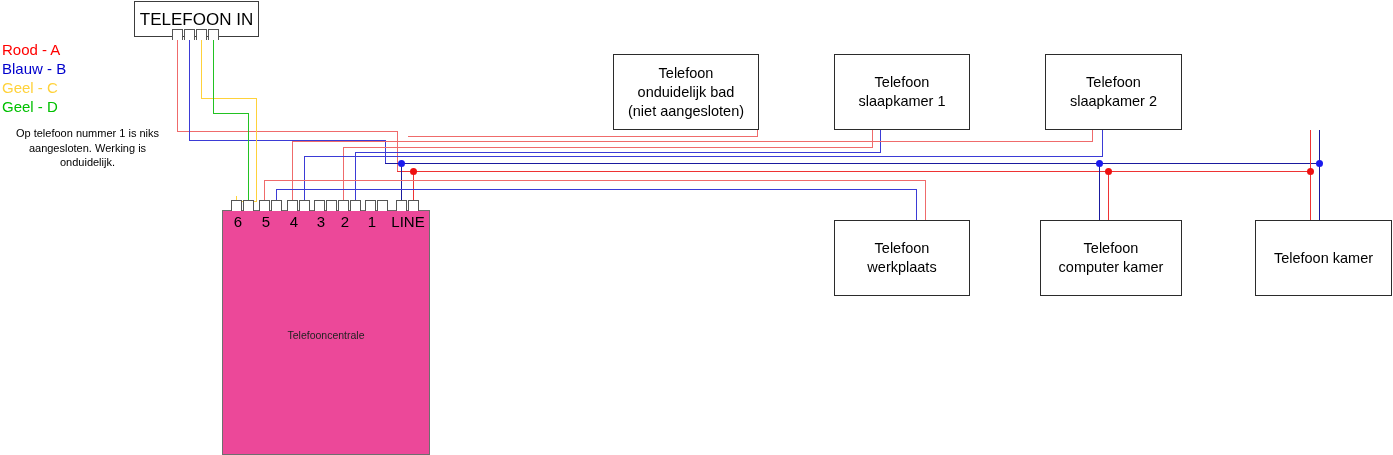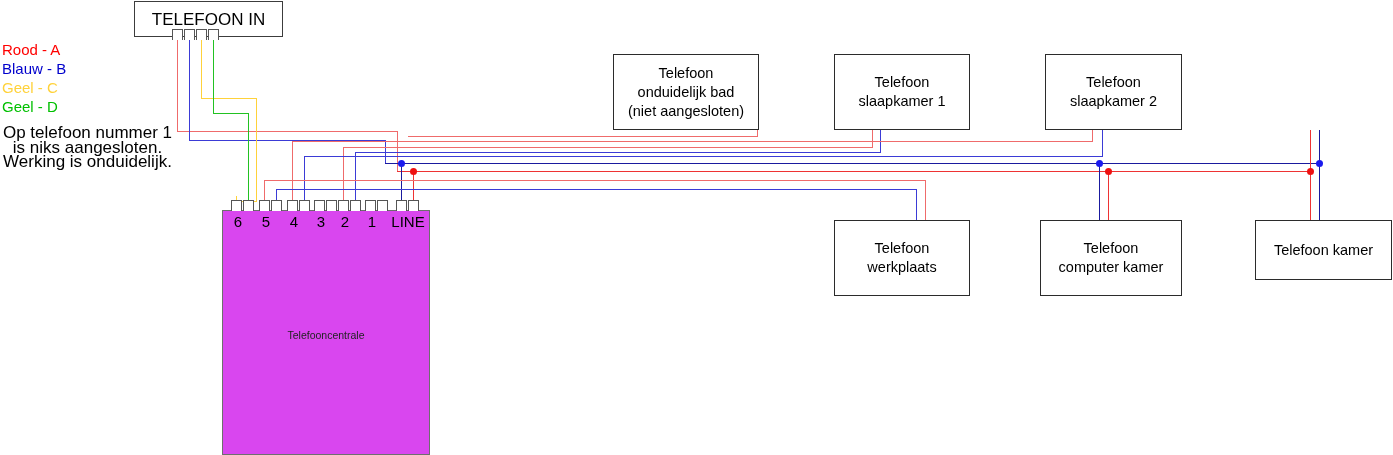--- a/index.html
+++ b/index.html
@@ -8,33 +8,33 @@
 
   
   .legend{position:absolute;left:2px;top:40px;width:130px;}
   .legend-row{font-size:15px;line-height:19px;white-space:nowrap;}
   .lg-a{color:#ff0000;}
   .lg-b{color:#0000cc;}
   .lg-c{color:#ffd23a;}
   .lg-d{color:#00c000;}
 
   .note{position:absolute;left:0px;width:175px;text-align:center;
-        font-size:17px;line-height:14.5px;color:#000;}
+        font-size:11px;line-height:14.5px;color:#000;}
   .note-1{top:126px;}
   .note-2{top:182px;}
 
   
   .box{position:absolute;box-sizing:border-box;border:1.6px solid #3c3c3c;
        background:#ffffff;display:flex;align-items:center;justify-content:center;
        text-align:center;font-size:14.5px;line-height:19px;color:#000;z-index:6;}
   .box.thin{border:1.4px solid #2b2b2b;}
   .box-in{font-size:17px;}
 
   .exchange{position:absolute;left:222px;top:210px;width:208px;height:245px;
-            box-sizing:border-box;border:1.7px solid #6e6e6e;background:#d946ef;z-index:6;}
+            box-sizing:border-box;border:1.7px solid #6e6e6e;background:#ec4899;z-index:6;}
   .exchange-label{position:absolute;left:0;top:118px;width:100%;text-align:center;
                   font-size:10.5px;color:#222;}
 
   
   .pad{position:absolute;box-sizing:border-box;border:1.4px solid #555;
        border-bottom:none;background:#fff;width:11px;height:11px;z-index:7;}
   .padlbl{position:absolute;font-size:15px;color:#000;text-align:center;z-index:8;}
 
   
   .w{position:absolute;z-index:4;}
@@ -44,21 +44,21 @@
   .redd{border-color:#ee3333;}
   .blue{border-color:#3b3bd6;}
   .blued{border-color:#1a1a9e;}
   .yel{border-color:#ffd23a;}
   .grn{border-color:#22c222;}
 
   .dot{position:absolute;width:7px;height:7px;border-radius:50%;z-index:9;}
   .dot-blue{background:#1a1aee;}
   .dot-red{background:#ee1111;}
 
-  .in-head{position:absolute;left:134px;top:1px;width:149px;height:36px;}
+  .in-head{position:absolute;left:134px;top:1px;width:125px;height:36px;}
   .in-sub{position:absolute;left:134px;top:26px;width:125px;text-align:center;
           font-size:11.5px;letter-spacing:2.5px;color:#000;}
 </style>
 </head>
 <body>
 
 <div id="canvas">
 
   <div class="legend">
     <div class="legend-row lg-a">Rood - A</div>
@@ -109,21 +109,21 @@
     </div>
   </div>
 
   <div class="box thin" style="left:1040px;top:220px;width:142px;height:76px;">
     <div>
       <div>Telefoon</div>
       <div>computer kamer</div>
     </div>
   </div>
 
-  <div class="box thin" style="left:1255px;top:220px;width:137px;height:60px;">
+  <div class="box thin" style="left:1255px;top:220px;width:137px;height:76px;">
     <div>
       <div>Telefoon kamer</div>
     </div>
   </div>
 
   <div class="exchange">
     <div class="exchange-label">Telefooncentrale</div>
   </div>
 
   <div class="pad" style="left:231px;top:200px;"></div>

